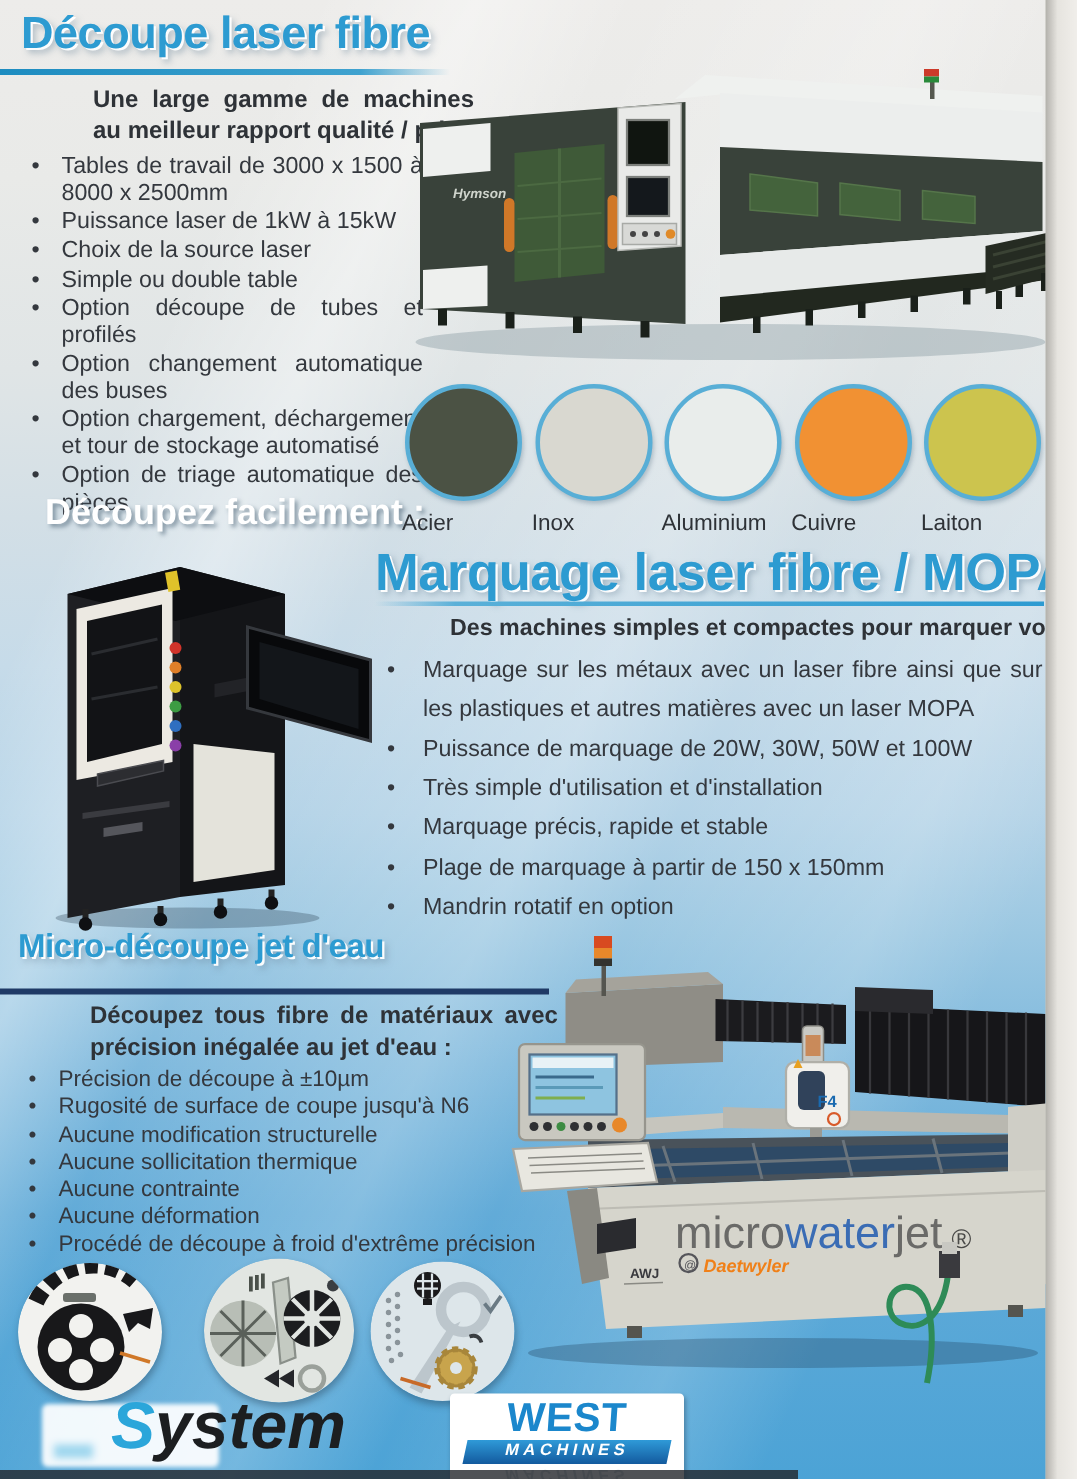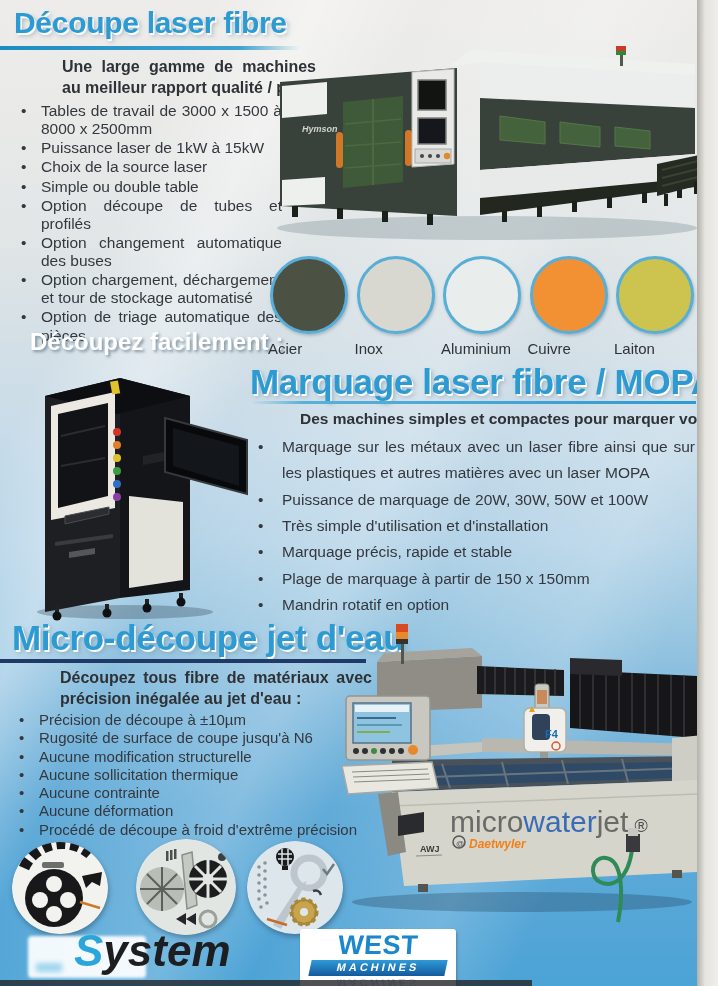--- a/index.html
+++ b/index.html
@@ -43,21 +43,21 @@
   .mat-label{margin-top:6px;font-size:15px;color:#2e3237;}
   
   #s2-title{left:250px;top:362px;width:445px;text-align:right;font-size:35px;}
   #s2-underline{left:250px;top:401px;width:446px;height:3px;
     background:linear-gradient(90deg,rgba(90,176,216,0) 0%,#5ab0d8 12%,#2d9bd1 100%);}
   #s2-intro{left:252px;top:409px;width:443px;font-size:15.5px;text-align:left;white-space:nowrap;}
   #s2-bullets{left:252px;top:434px;width:443px;font-size:15.5px;}
   #s2-bullets li{line-height:1.7;padding-left:30px;}
   #s2-bullets li::before{left:6px;}
   
-  #s3-title{left:12px;top:618px;font-size:35px;}
+  #s3-title{left:12px;top:618px;font-size:22px;}
   #s3-underline{left:0;top:659px;width:366px;height:4px;background:#1f3a66;}
   #s3-intro{left:12px;top:667px;width:348px;font-size:16px;}
   #s3-bullets{left:12px;top:711px;width:350px;font-size:15px;}
   #s3-bullets li{line-height:1.22;text-align:left;}
   
   #laser-cutter{left:262px;top:46px;width:445px;height:212px;}
   #marking-machine{left:25px;top:366px;width:228px;height:255px;}
   #waterjet-machine{left:332px;top:620px;width:378px;height:310px;}
   .sample{border-radius:50%;box-shadow:1px 3px 5px rgba(40,70,95,.45);overflow:hidden;}
   #sample1{left:12px;top:842px;width:96px;height:92px;}

